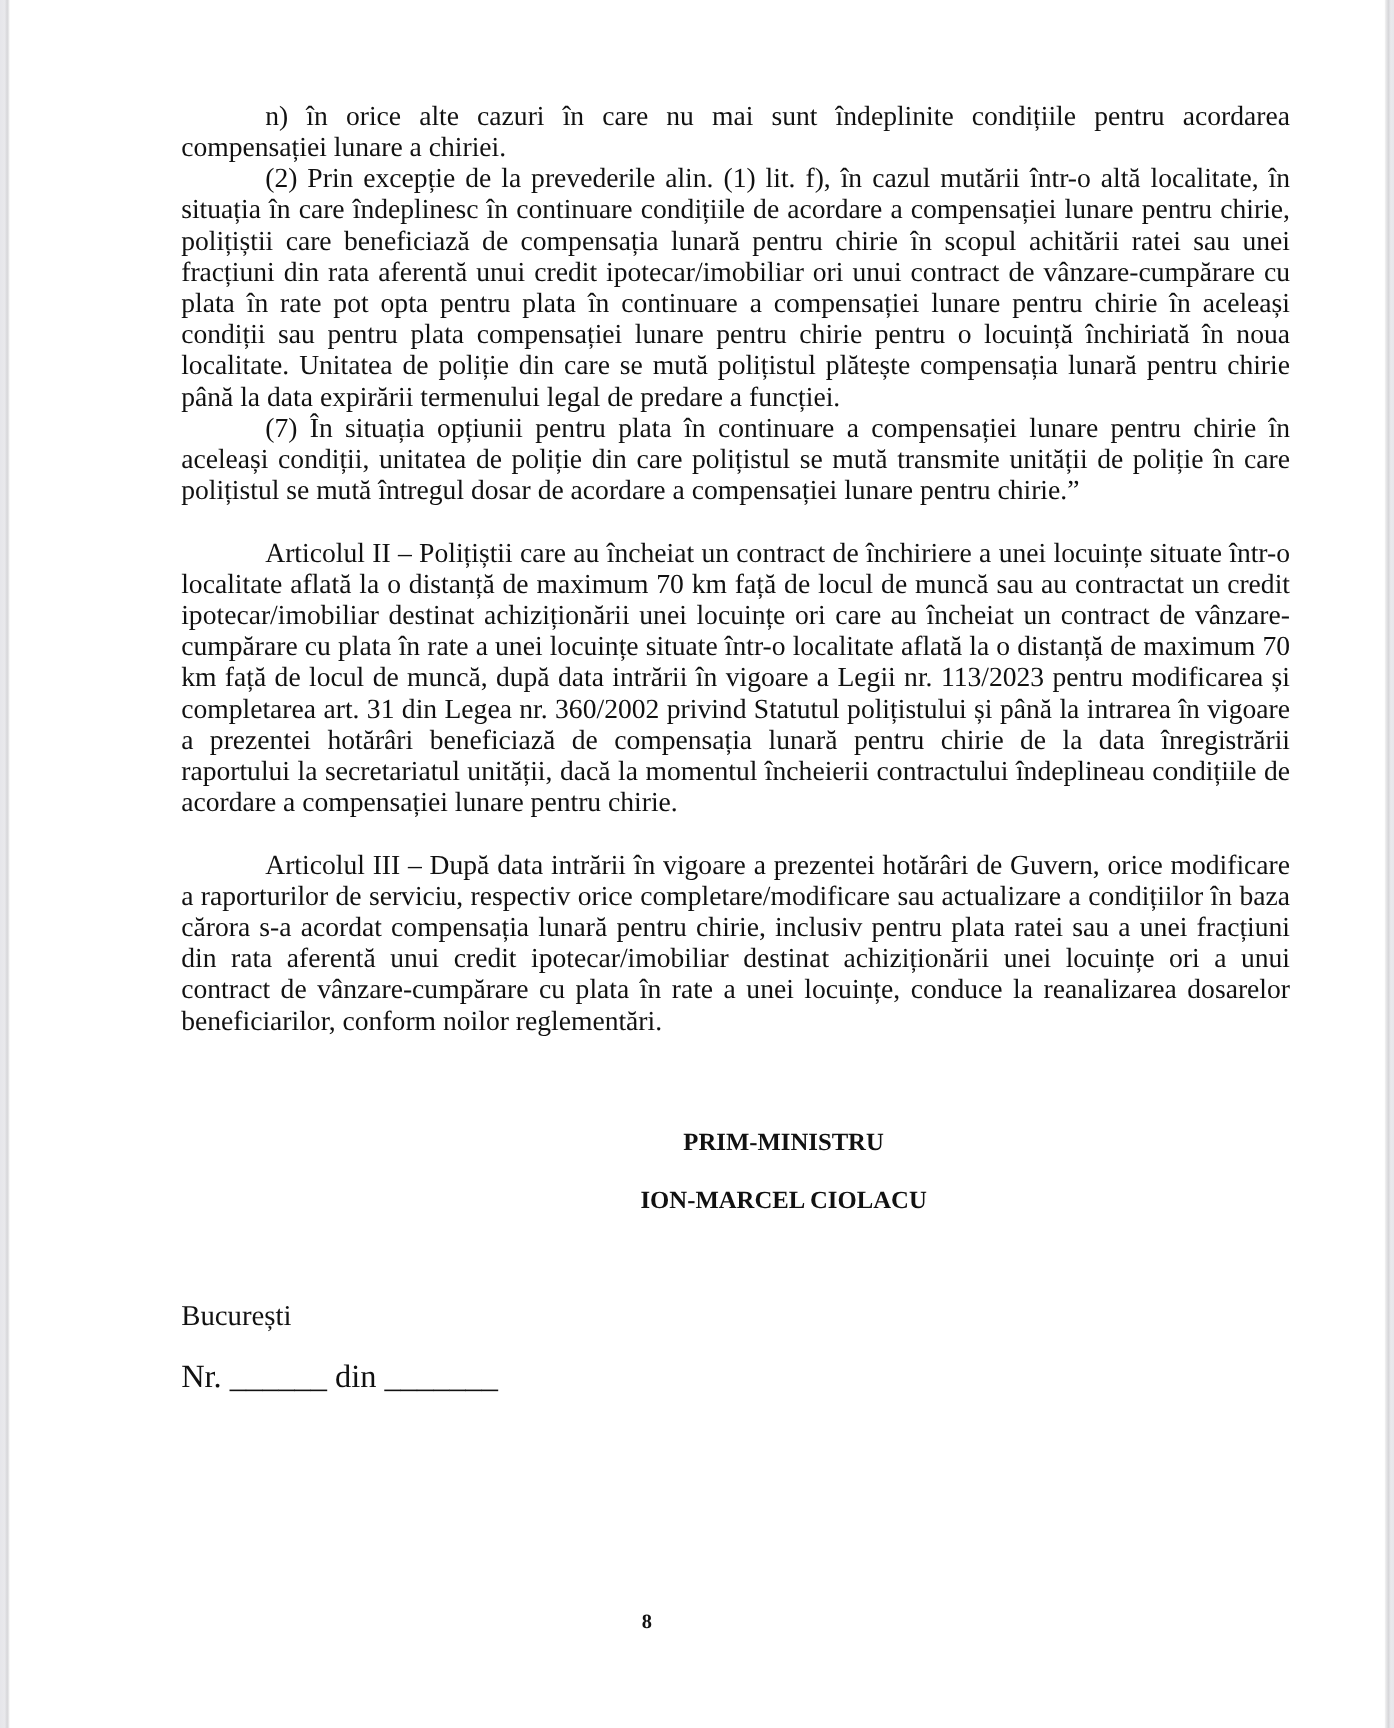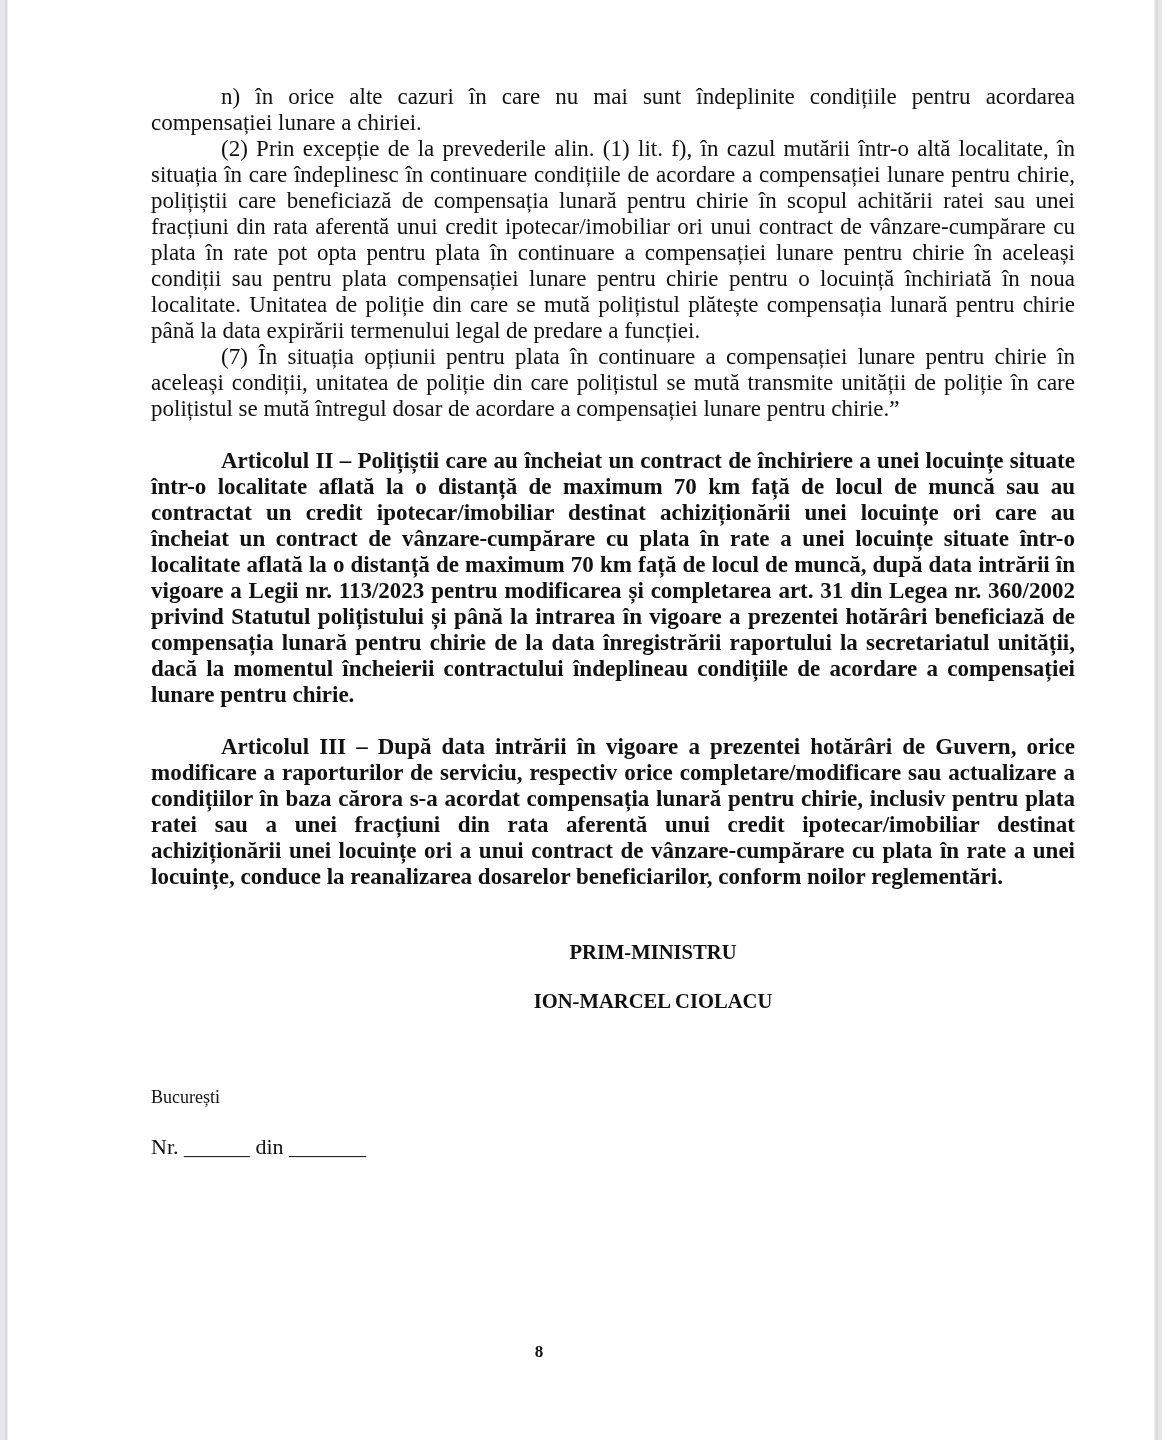--- a/index.html
+++ b/index.html
@@ -30,45 +30,45 @@
     width: 924px;
   }
   p {
     margin: 0;
     font-size: 23px;
     line-height: 26px;
     text-align: justify;
     text-align-last: left;
   }
   .indent { text-indent: 70px; }
-  .bold { font-weight: bold; }
+  .bold { font-weight: normal; }
   .gap { height: 26px; }
   .sig {
     position: absolute;
     left: 0;
     width: 924px;
     text-align: center;
     font-weight: bold;
     font-size: 20.6px;
     line-height: 26px;
   }
   .sig-title { top: 855px; left: 40px; }
   .sig-name { top: 904px; left: 40px; }
   .place {
     position: absolute;
     left: 0;
     top: 1000px;
-    font-size: 18px;
+    font-size: 24px;
     line-height: 26px;
   }
   .nr {
     position: absolute;
     left: 0;
     top: 1050px;
-    font-size: 22px;
+    font-size: 27px;
     line-height: 26px;
     white-space: pre;
   }
   .page-num {
     position: absolute;
     left: 0;
     width: 924px;
     top: 1258px;
     text-align: center;
     font-weight: bold;

